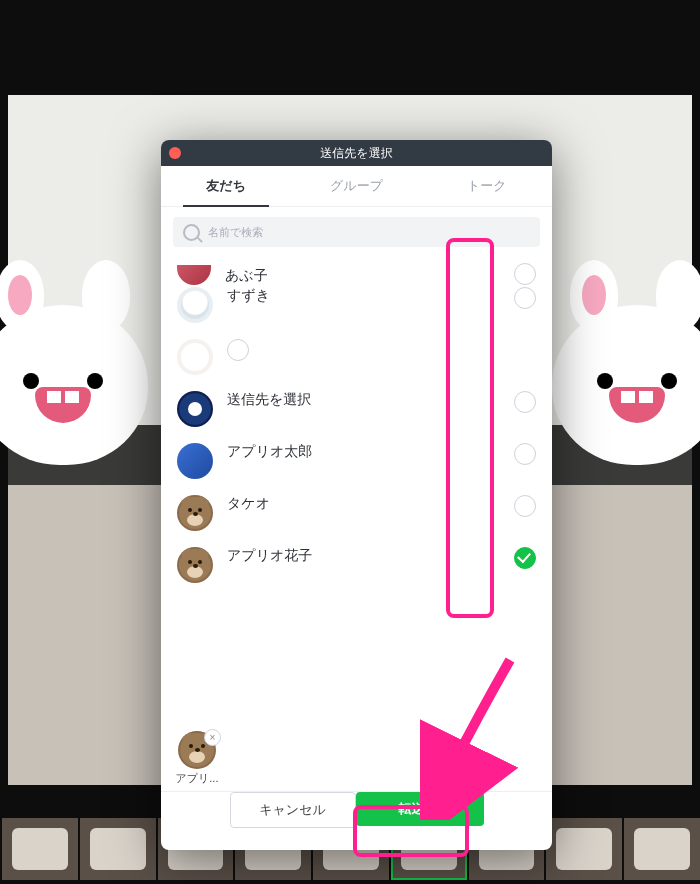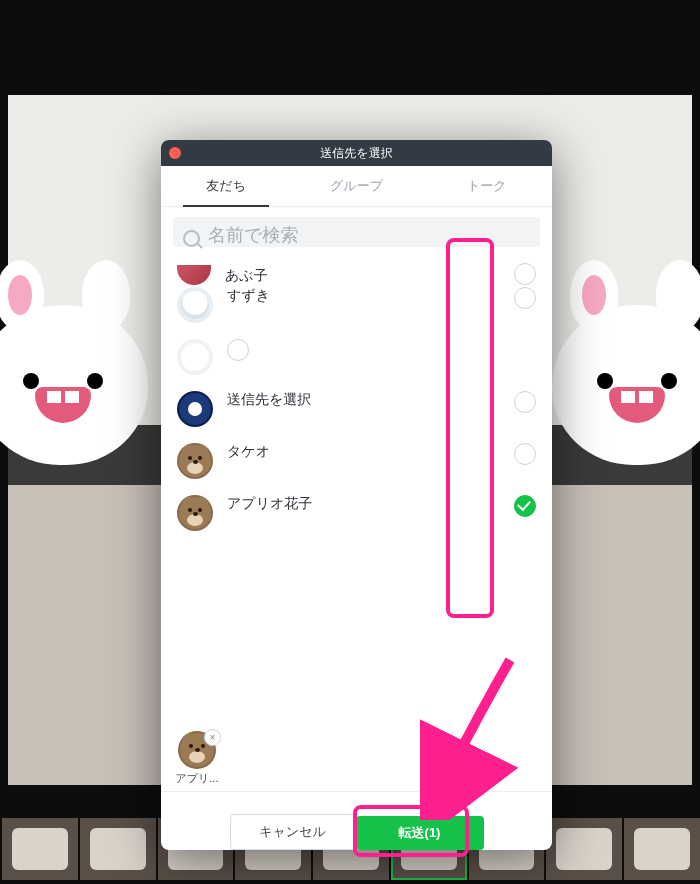--- a/index.html
+++ b/index.html
@@ -23,23 +23,23 @@
 .thumbs{position:absolute;left:0;right:0;bottom:0;height:70px;display:flex;gap:2px;padding-left:2px}
 .thumb{width:80px;height:62px;margin-top:4px;background:#5a5048;border:2px solid transparent;box-sizing:border-box;position:relative}
 .thumb.sel{border-color:#14c24a}
 .thumb .tw{position:absolute;inset:8px;background:#d9d3ca;border-radius:6px}
 
 .modal{position:absolute;left:161px;top:140px;width:391px;height:710px;background:#fff;border-radius:8px;box-shadow:0 10px 50px rgba(0,0,0,.5);display:flex;flex-direction:column;overflow:hidden}
 .titlebar{height:26px;background:#323a44;color:#fff;font-size:12px;font-weight:400;display:flex;align-items:center;justify-content:center;position:relative}
 .tl-dot{position:absolute;left:8px;top:7px;width:12px;height:12px;border-radius:50%;background:#ff5f57}
 .tabs{display:flex;height:40px;border-bottom:1px solid #eee}
 .tab{flex:1;display:flex;align-items:center;justify-content:center;font-size:13px;color:#9aa0ab;cursor:pointer;position:relative}
-.tab.active{color:#33363c;font-weight:400}
+.tab.active{color:#33363c;font-weight:700}
 .tab.active::after{content:"";position:absolute;left:22px;right:22px;bottom:-1px;height:2px;background:#33363c}
-.search{margin:10px 12px;height:30px;background:#f2f3f5;border-radius:4px;display:flex;align-items:flex-end;padding:0 10px;color:#a7adb6;font-size:18px}
+.search{margin:10px 12px;height:30px;background:#f2f3f5;border-radius:4px;display:flex;align-items:center;padding:0 10px;color:#a7adb6;font-size:11px}
 .search .mag{width:13px;height:13px;border:2px solid #b6bcc4;border-radius:50%;position:relative;margin-right:8px}
 .search .mag::after{content:"";position:absolute;width:6px;height:2px;background:#b6bcc4;transform:rotate(45deg);right:-5px;bottom:-2px}
 .list{flex:1;overflow:hidden}
 .row{display:flex;align-items:flex-start;height:52px;padding:0 16px}
 .row.cut{height:28px;align-items:flex-end;padding-bottom:2px}
 .row.cut .av{width:34px;height:20px;border-radius:0 0 18px 18px;margin-top:0}
 .av{width:36px;height:36px;border-radius:50%;flex-shrink:0;margin-right:14px;position:relative;overflow:hidden}
 .nm{font-size:14px;color:#2d3038;flex:1}
 .rad{width:20px;height:20px;border:1px solid #cdd2d9;border-radius:50%;flex-shrink:0}
 .rad.on{background:#14c24a;border-color:#14c24a;position:relative}
@@ -63,21 +63,21 @@
 .bear-eye{position:absolute;width:4px;height:4px;background:#2a1a0a;border-radius:50%;top:11px}
 .bear-eye.l{left:9px}.bear-eye.r{right:9px}
 .bear-nose{position:absolute;left:50%;top:15px;width:5px;height:4px;margin-left:-2.5px;background:#2a1a0a;border-radius:50%}
 
 .chips{height:60px;display:flex;align-items:flex-start;padding:2px 14px 0;gap:10px}
 .chip{display:flex;flex-direction:column;align-items:center;font-size:11px;color:#444;width:44px;position:relative}
 .chip .av{width:38px;height:38px;margin:0 0 2px}
 .chip .x{position:absolute;top:-2px;right:-2px;width:15px;height:15px;background:#fff;border:1px solid #cfd4da;border-radius:50%;display:flex;align-items:center;justify-content:center;font-size:10px;color:#888;line-height:1}
 .chip .lbl{max-width:48px;white-space:nowrap;overflow:hidden;text-overflow:ellipsis}
 
-.footer{height:58px;border-top:1px solid #eee;display:flex;align-items:flex-end;justify-content:center;}
+.footer{height:58px;border-top:1px solid #eee;display:flex;align-items:flex-start;justify-content:center;}
 .btn{height:34px;padding:0 18px;border-radius:4px;font-size:13px;display:flex;align-items:center;justify-content:center;cursor:pointer}
 .btn.cancel{background:#fff;border:1px solid #d4d8de;color:#444;min-width:88px}
 .btn.send{background:#14c24a;color:#fff;border:none;min-width:92px;font-weight:700}
 
 .hl{position:absolute;border:4px solid #ff1f8f;border-radius:8px;box-sizing:border-box;pointer-events:none}
 .hl1{left:446px;top:238px;width:48px;height:380px}
 .hl2{left:353px;top:805px;width:116px;height:52px}
 .arrow{position:absolute;left:420px;top:650px;width:120px;height:170px;pointer-events:none}
 </style>
 </head>
@@ -174,20 +174,25 @@
           <span class="ebear"></span>
         </div>
         <div class="rad"></div>
       </div>
       <div class="row">
         <div class="av a3"></div>
         <div class="nm">送信先を選択</div>
         <div class="rad"></div>
       </div>
       <div class="row">
+        <div class="av a4"></div>
+        <div class="nm">アプリオ太郎</div>
+        <div class="rad"></div>
+      </div>
+      <div class="row">
         <div class="av a6">
           <div class="bear-face">
             <span class="bear-eye l"></span>
             <span class="bear-eye r"></span>
             <span class="bear-snout"></span>
             <span class="bear-nose"></span>
           </div>
         </div>
         <div class="nm">タケオ</div>
         <div class="rad"></div>

